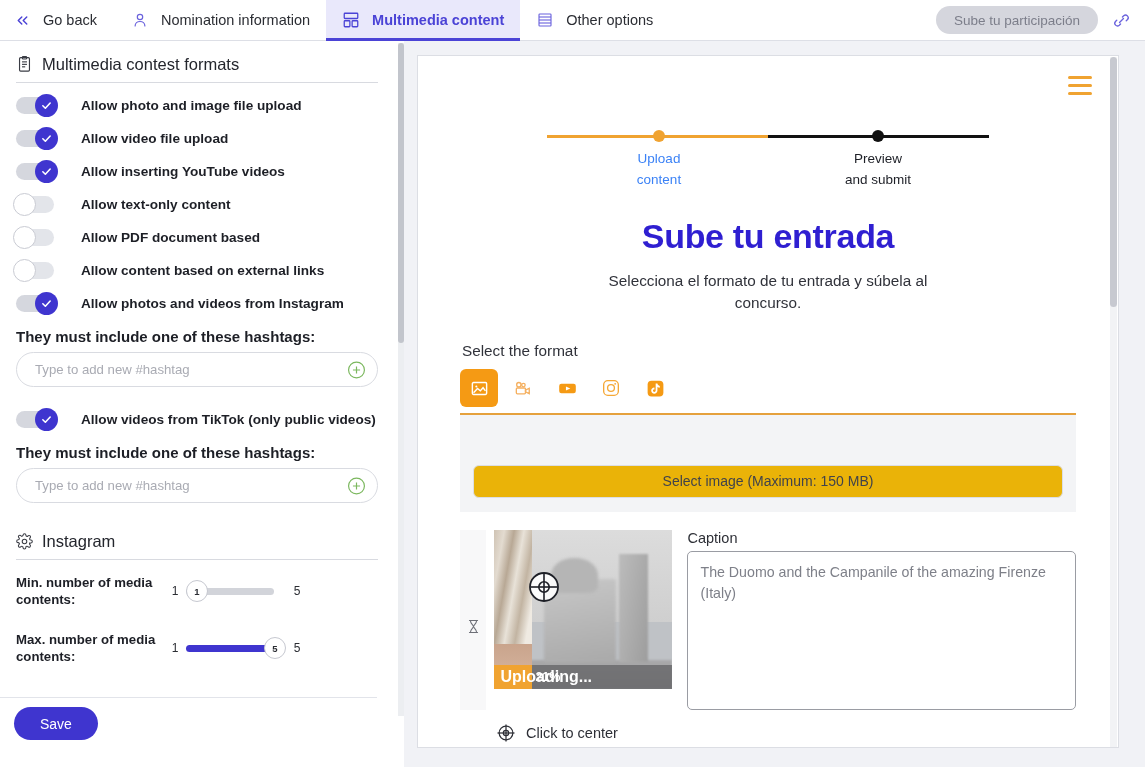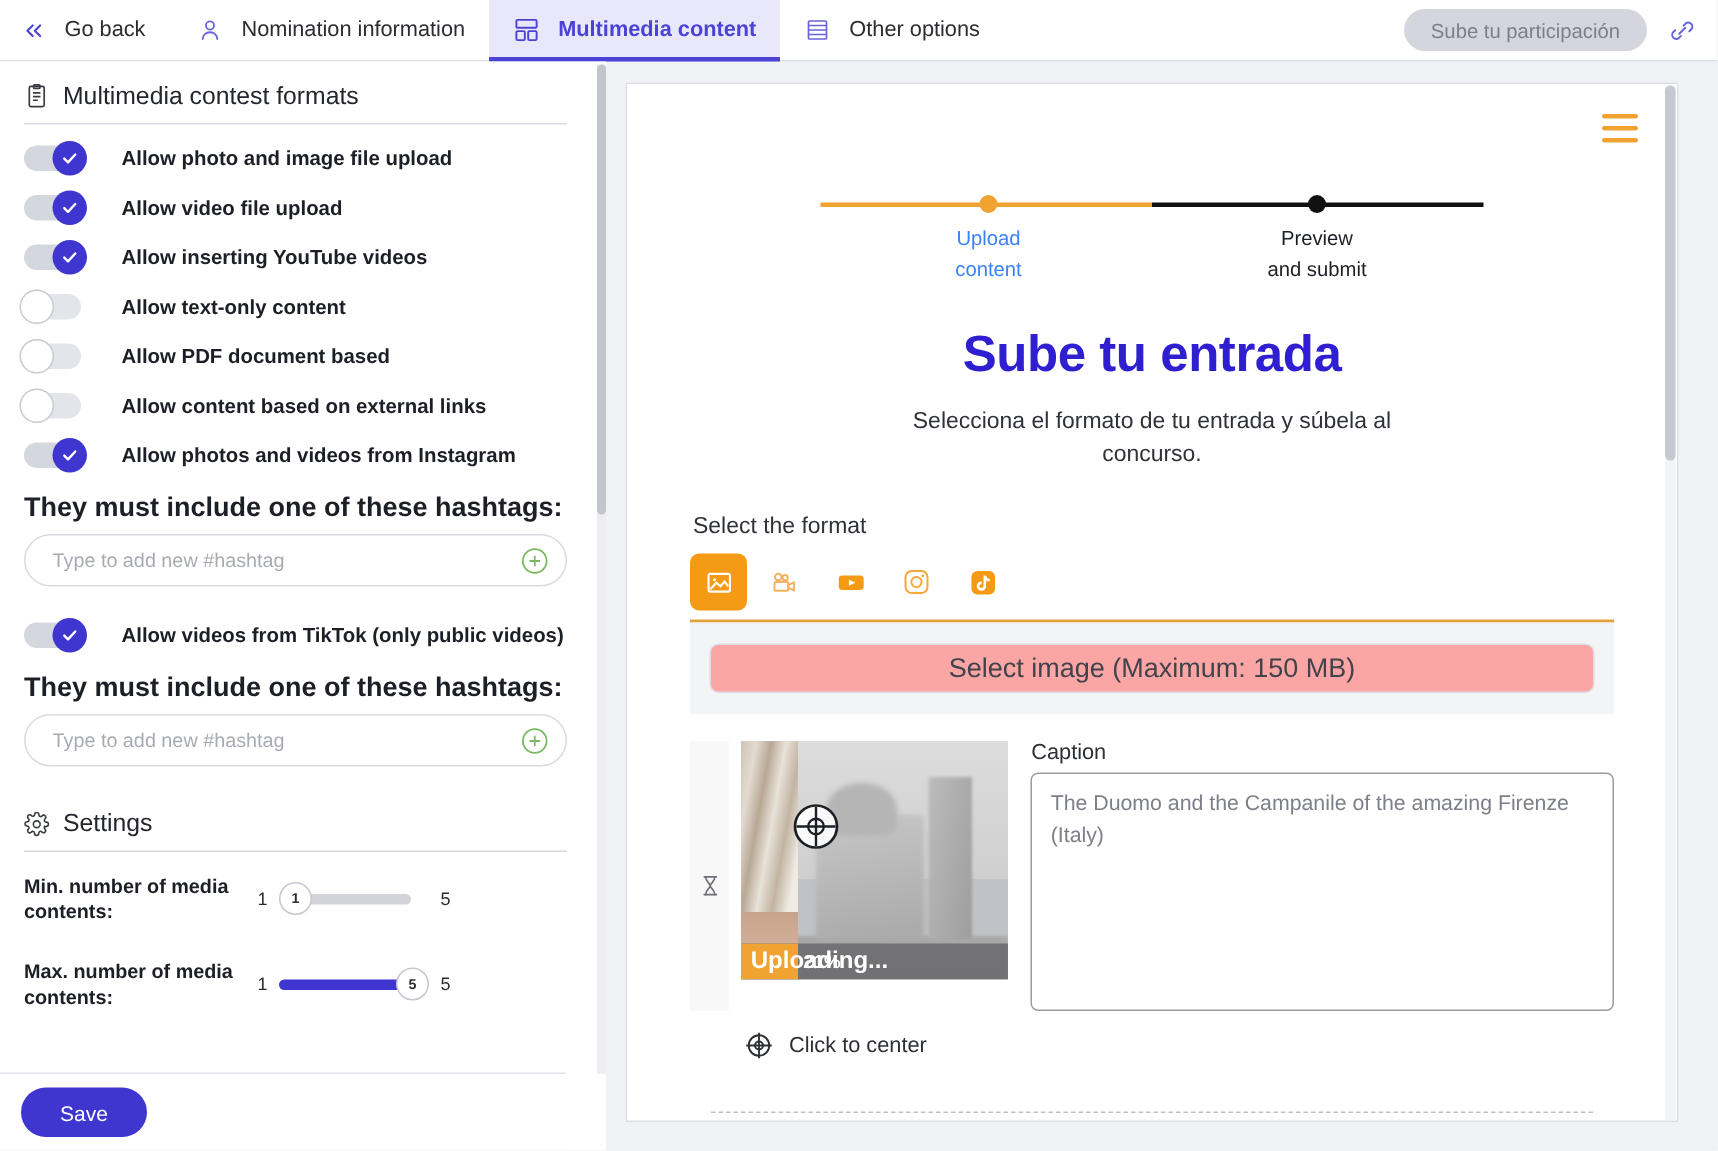--- a/index.html
+++ b/index.html
@@ -72,21 +72,21 @@
   .switch.on { background: #d5d7de; }
   .switch.off { background: #e3e5ea; }
   .switch .knob {
     position: absolute; top: -3px; width: 23px; height: 23px; border-radius: 50%;
     display: flex; align-items: center; justify-content: center;
   }
   .switch.on .knob { right: -4px; background: #3f35cf; }
   .switch.off .knob { left: -3px; background: #ffffff; border: 1.5px solid #c9cbd3; }
   .switch.on .knob svg { display: block; }
   .tg-label { font-size: 13.6px; font-weight: bold; color: #1d1f26; }
-  .field-label { font-size: 18px; font-weight: bold; color: #1d1f26; margin: 16px 0 7px 0; }
+  .field-label { font-size: 15px; font-weight: bold; color: #1d1f26; margin: 16px 0 7px 0; }
   .hash-input {
     position: relative; height: 35px; border: 1px solid #d9dbe1; border-radius: 18px;
     display: flex; align-items: center; padding: 0 38px 0 16px; background: #fff;
   }
   .hash-input input {
     border: none; outline: none; width: 100%; font-size: 13.2px; color: #3a3c44;
     font-family: "Liberation Sans", sans-serif; background: transparent;
   }
   .hash-input input::placeholder { color: #a9abb3; }
   .plus-btn {
@@ -109,21 +109,21 @@
     background: #d2d4da; border-radius: 4px;
   }
   .track.filled { background: #3f35cf; width: 88px; }
   .thumb {
     position: absolute; top: 0; width: 22px; height: 22px; border-radius: 50%;
     background: #fff; border: 1px solid #c6c8d0;
     display: flex; align-items: center; justify-content: center;
     font-size: 9.5px; font-weight: bold; color: #2b2d33; cursor: pointer;
   }
   .sb-footer {
-    position: absolute; left: 0; bottom: 0; width: 377px; height: 52px;
+    position: absolute; left: 0; bottom: 18px; width: 377px; height: 52px;
     background: #fff; border-top: 1px solid #e2e4ea;
     display: flex; align-items: center; padding-left: 14px;
   }
   .save-btn {
     background: #3f35cf; color: #fff; border: none; border-radius: 19px;
     height: 33px; padding: 0 26px; font-size: 14px; cursor: pointer;
     font-family: "Liberation Sans", sans-serif;
   }
   .sb-scrollbar {
     position: absolute; right: 0; top: 2px; width: 6px; height: 673px;
@@ -181,23 +181,24 @@
   .fmt-btn {
     width: 38px; height: 38px; border-radius: 6px;
     display: flex; align-items: center; justify-content: center; cursor: pointer;
   }
   .fmt-btn.active { background: #f59a14; }
   .fmt-divider { height: 1.5px; background: #e5a13d; margin-top: 6px; }
 
   .drop-panel { background: #f3f4f6; padding: 14px 13px; }
   .sel-img-btn {
     width: 100%; height: 33px; border: 1px solid #dcdee3; border-radius: 6px;
-    background: #fca5a5; display: flex; align-items: center; justify-content: center;
-    font-size: 18px; color: #41434b; cursor: pointer;
+    background: #eab308; display: flex; align-items: center; justify-content: center;
+    font-size: 14px; color: #41434b; cursor: pointer;
     font-family: "Liberation Sans", sans-serif;
+    margin-top: 36px;
   }
 
   .media-row { display: flex; margin-top: 18px; }
   .drag-col {
     width: 28px; display: flex; justify-content: center; padding-top: 14px;
     background: #f8f8f9; cursor: grab;
   }
   .thumb-box {
     position: relative; width: 178px; height: 159px; overflow: hidden;
     background: #bfc2c6; flex: 0 0 178px; margin-left: 8px;
@@ -444,21 +445,21 @@
           </span>
         </div>
 
         <div class="sec-head settings-head">
           <span class="icn">
             <svg width="17" height="17" viewBox="0 0 24 24" fill="none" stroke="#3a3c44" stroke-width="1.5">
                 <circle cx="12" cy="12" r="3.2"></circle>
                 <path d="M19.2 14.5a1.6 1.6 0 00.3 1.8l.1.1a2 2 0 11-2.8 2.8l-.1-.1a1.6 1.6 0 00-1.8-.3 1.6 1.6 0 00-1 1.5v.2a2 2 0 11-4 0v-.1a1.6 1.6 0 00-1-1.5 1.6 1.6 0 00-1.8.3l-.1.1a2 2 0 11-2.8-2.8l.1-.1a1.6 1.6 0 00.3-1.8 1.6 1.6 0 00-1.5-1H3a2 2 0 110-4h.1a1.6 1.6 0 001.5-1 1.6 1.6 0 00-.3-1.8l-.1-.1a2 2 0 112.8-2.8l.1.1a1.6 1.6 0 001.8.3h.1a1.6 1.6 0 001-1.5V3a2 2 0 114 0v.1a1.6 1.6 0 001 1.5 1.6 1.6 0 001.8-.3l.1-.1a2 2 0 112.8 2.8l-.1.1a1.6 1.6 0 00-.3 1.8v.1a1.6 1.6 0 001.5 1H21a2 2 0 110 4h-.1a1.6 1.6 0 00-1.5 1z"></path>
               </svg>
           </span>
-          <span class="sec-title">Settings</span>
+          <span class="sec-title">Instagram</span>
         </div>
 
         <div class="slider-row">
           <div class="slider-label">Min. number of media contents:</div>
           <div class="slider-min">1</div>
           <div class="track-wrap">
             <div class="track"></div>
             <div class="thumb" style="left:0px">1</div>
           </div>
           <div class="slider-max">5</div>

